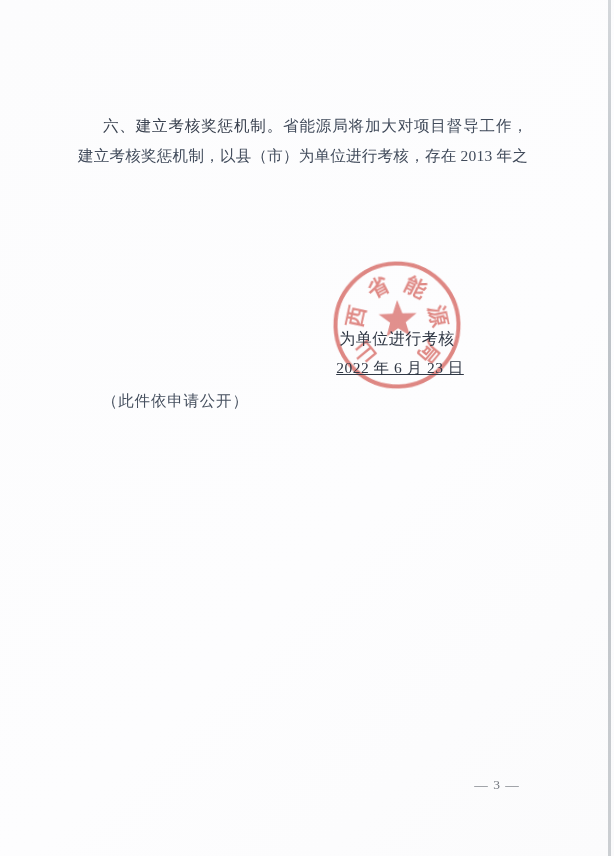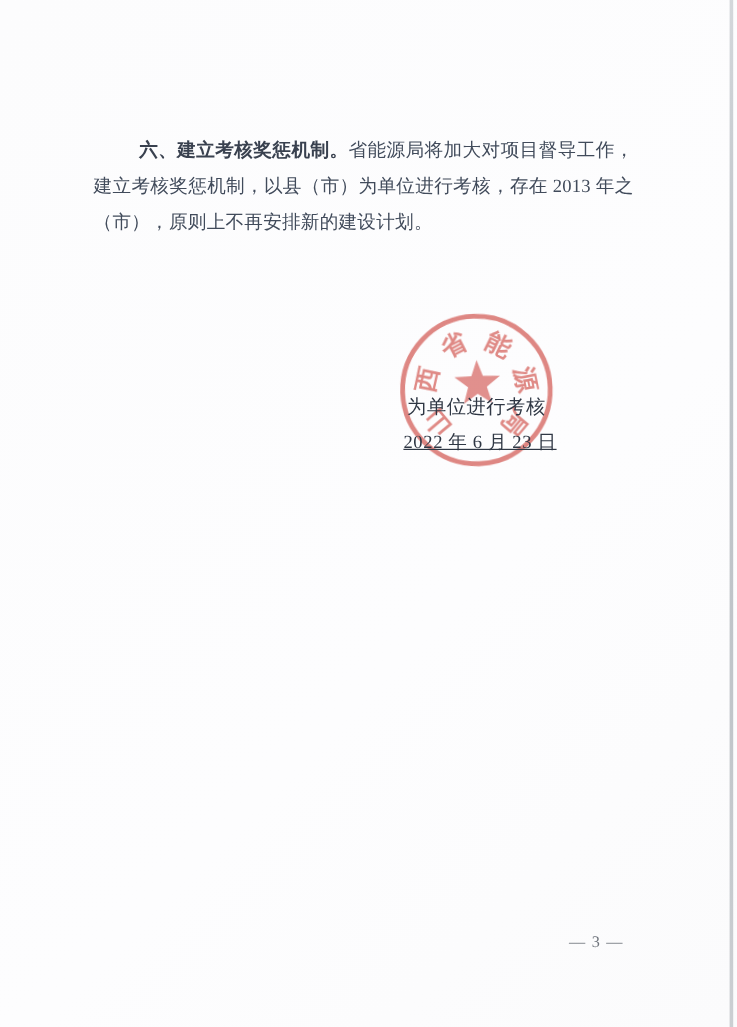--- a/index.html
+++ b/index.html
@@ -25,21 +25,21 @@
     position: absolute; left: 78px; top: 111px;
     width: 450px;
     font-size: 15.5px; line-height: 30px;
     color: #414b5b;
     letter-spacing: 0.2px;
   }
   .line { width: 450px; }
   .line.justified { text-align: justify; text-align-last: justify; text-justify: inter-character; }
   .line.first { text-indent: 25px; }
   .line.last { text-align: left; }
-  .bold-lead { font-weight: 700; color: #39414f; margin-left: 13px; }
+  .bold-lead { font-weight: 400; color: #39414f; }
   .sig-block { position: absolute; color: #2f3744; }
   .agency-name {
     left: 326px; top: 329px; width: 142px;
     text-align: center; font-size: 16px; letter-spacing: 0.5px;
   }
   .sig-date {
     left: 324px; top: 358px; width: 152px;
     text-align: center; font-size: 15.5px; letter-spacing: 0.5px; text-decoration: underline;
   }
   .disclosure {
@@ -65,21 +65,20 @@
   }
 </style>
 </head>
 <body>
 
 <div class="page">
 
   <div class="body-text">
     <div class="line justified first"><span class="bold-lead">六、建立考核奖惩机制。</span><span>省能源局将加大对项目督导工作，</span></div>
     <div class="line justified">建立考核奖惩机制，以县（市）为单位进行考核，存在 2013 年之</div>
-    <div class="line last">（市），原则上不再安排新的建设计划。</div>
   </div>
 
   <svg class="seal" viewBox="0 0 132 132" xmlns="http://www.w3.org/2000/svg">
     <circle cx="66" cy="66" r="61.5" fill="none" stroke="#d96b66" stroke-width="4" stroke-opacity="0.92"></circle>
     <polygon points="67,41 71.8,54.4 86,54.8 74.8,63.5 78.8,77.2 67,69.2 55.2,77.2 59.2,63.5 48,54.8 62.2,54.4" fill="#d96b66" fill-opacity="0.85"></polygon>
     <g fill="#d96b66" fill-opacity="0.9" font-size="21" text-anchor="middle">
       <g transform="rotate(-128 66 66)">
           <text x="66" y="31">山</text>
         </g>
       <g transform="rotate(-76 66 66)">
@@ -96,17 +95,18 @@
         </g>
       <g transform="rotate(132 66 66)">
           <text x="66" y="31">局</text>
         </g>
     </g>
   </svg>
 
   <div class="sig-block agency-name">为单位进行考核</div>
   <div class="sig-block sig-date">2022 年 6 月 23 日</div>
 
+  <div class="disclosure">（此件依申请公开）</div>
 
   <div class="page-number">— 3 —</div>
 
   <div class="scan-edge-right"></div>
 </div>
 
 </body></html>

